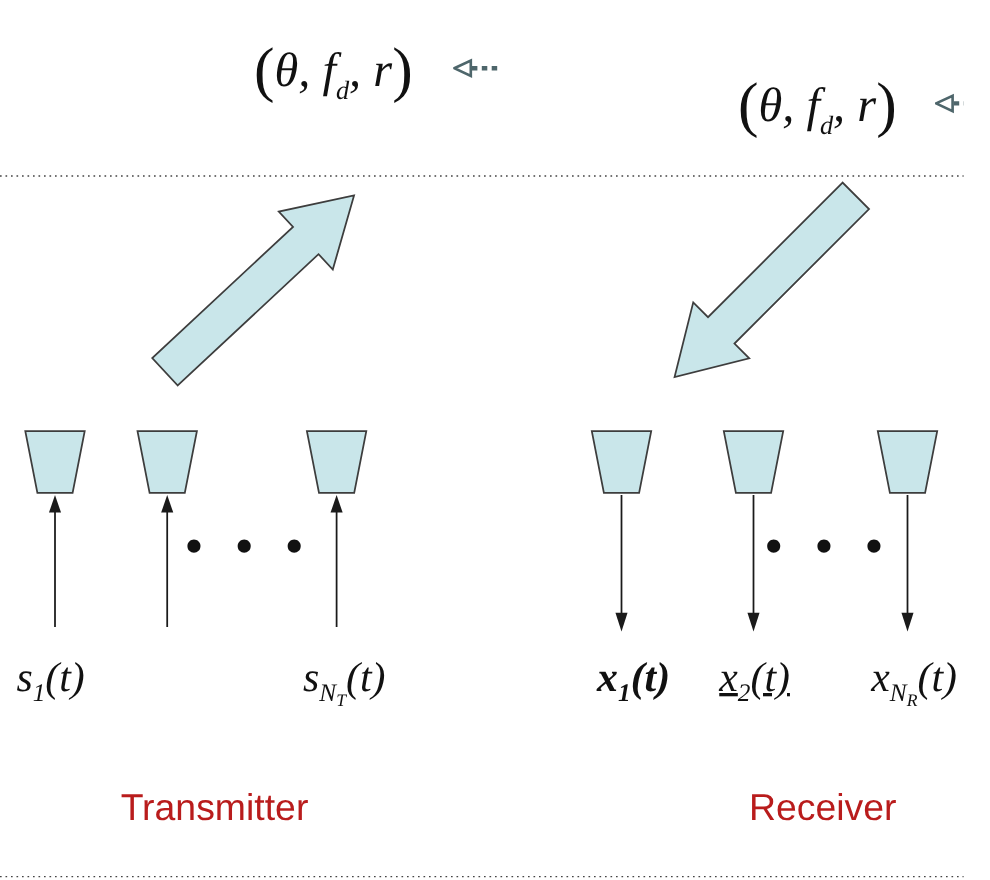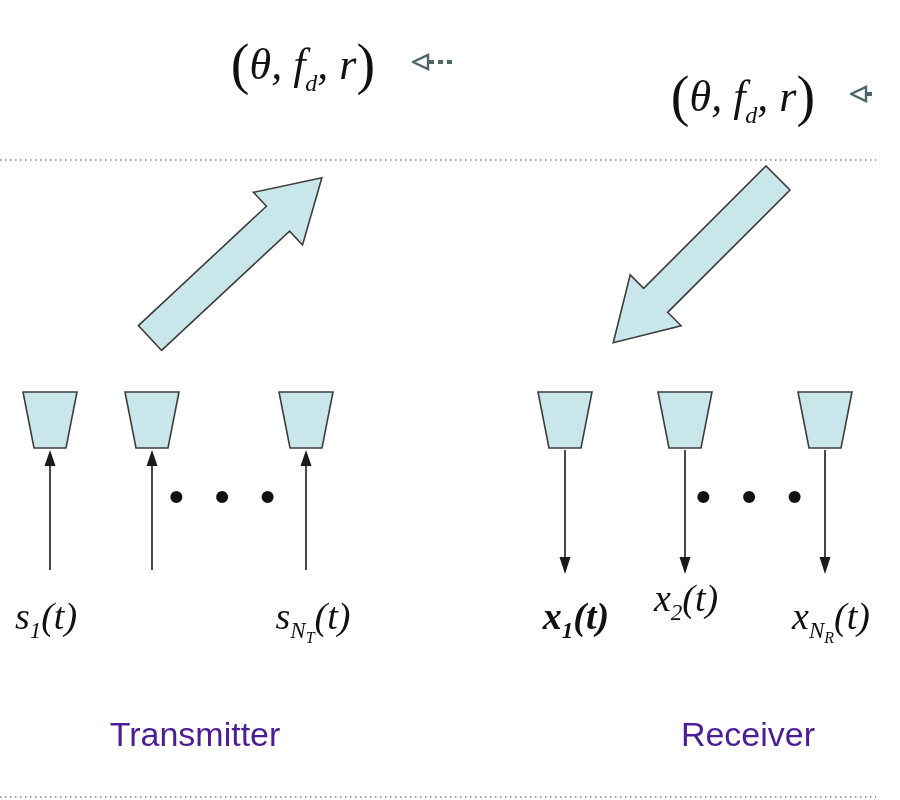--- a/index.html
+++ b/index.html
@@ -55,21 +55,21 @@
     text-align:center;
     font:bold 34px "DejaVu Sans",sans-serif;
     letter-spacing:6px;
     color:#111;
   }
   .block-label{
     position:absolute;
     width:260px;
     text-align:center;
     font:400 34px "Liberation Sans",sans-serif;
-    color:#4c1d95;
+    color:#b91c1c;
   }
 </style>
 </head>
 <body>
 
 <div class="canvas">
 
   <svg class="shapes" viewBox="0 0 900 800">
 
     <line x1="0" y1="160" x2="900" y2="160" stroke="#444" stroke-width="1.2" stroke-dasharray="1.5 3.5"></line>
@@ -140,21 +140,21 @@
   <div class="sig-label" style="left:-24px;top:594px;">
     <span>s</span><span class="sub1">1</span><span class="sub2"></span><span>(t)</span>
   </div>
   <div class="sig-label" style="left:243px;top:594px;">
     <span>s</span><span class="sub1">N</span><span class="sub2">T</span><span>(t)</span>
   </div>
 
   <div class="sig-label" style="left:506px;top:594px;font-weight:bold;">
     <span>x</span><span class="sub1">1</span><span class="sub2"></span><span>(t)</span>
   </div>
-  <div class="sig-label" style="left:616px;top:576px;">
+  <div class="sig-label" style="left:616px;top:594px;text-decoration:underline;">
     <span>x</span><span class="sub1">2</span><span class="sub2"></span><span>(t)</span>
   </div>
   <div class="sig-label" style="left:761px;top:594px;">
     <span>x</span><span class="sub1">N</span><span class="sub2">R</span><span>(t)</span>
   </div>
 
   <div class="block-label" style="left:65px;top:715px;">Transmitter</div>
   <div class="block-label" style="left:618px;top:715px;">Receiver</div>
 
 </div>

